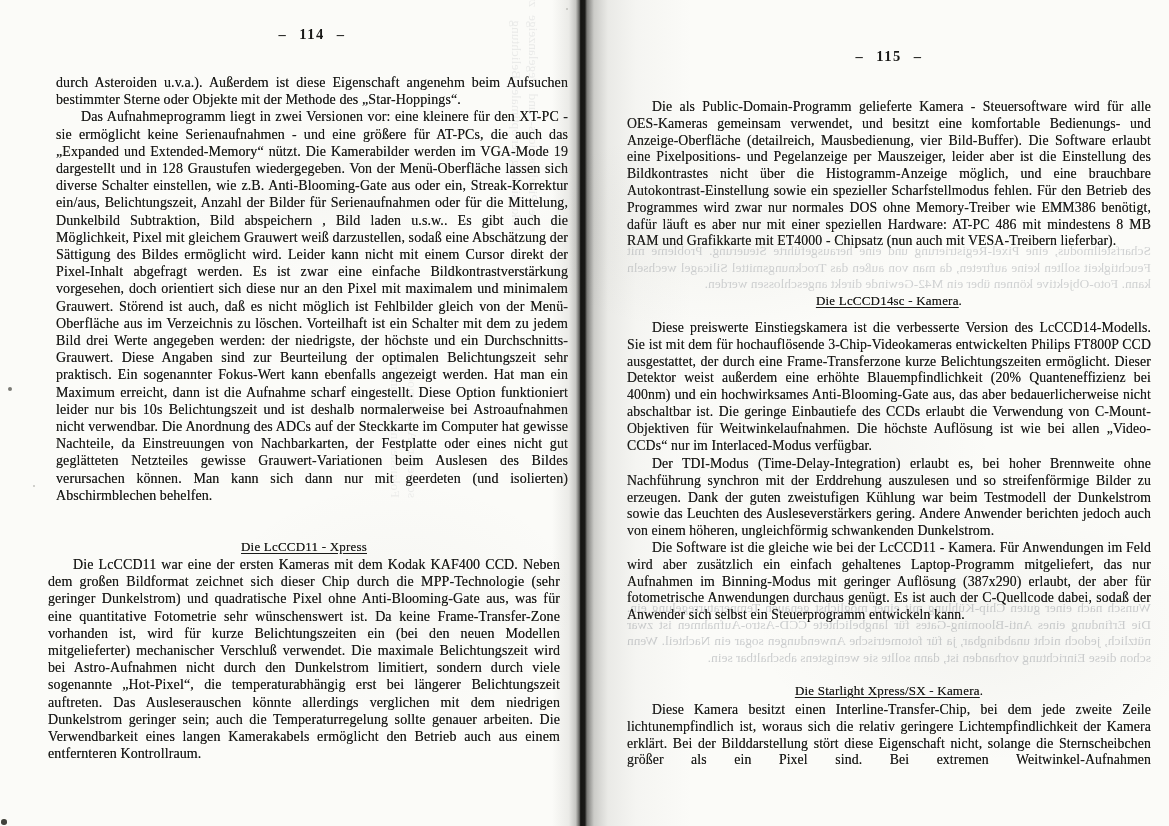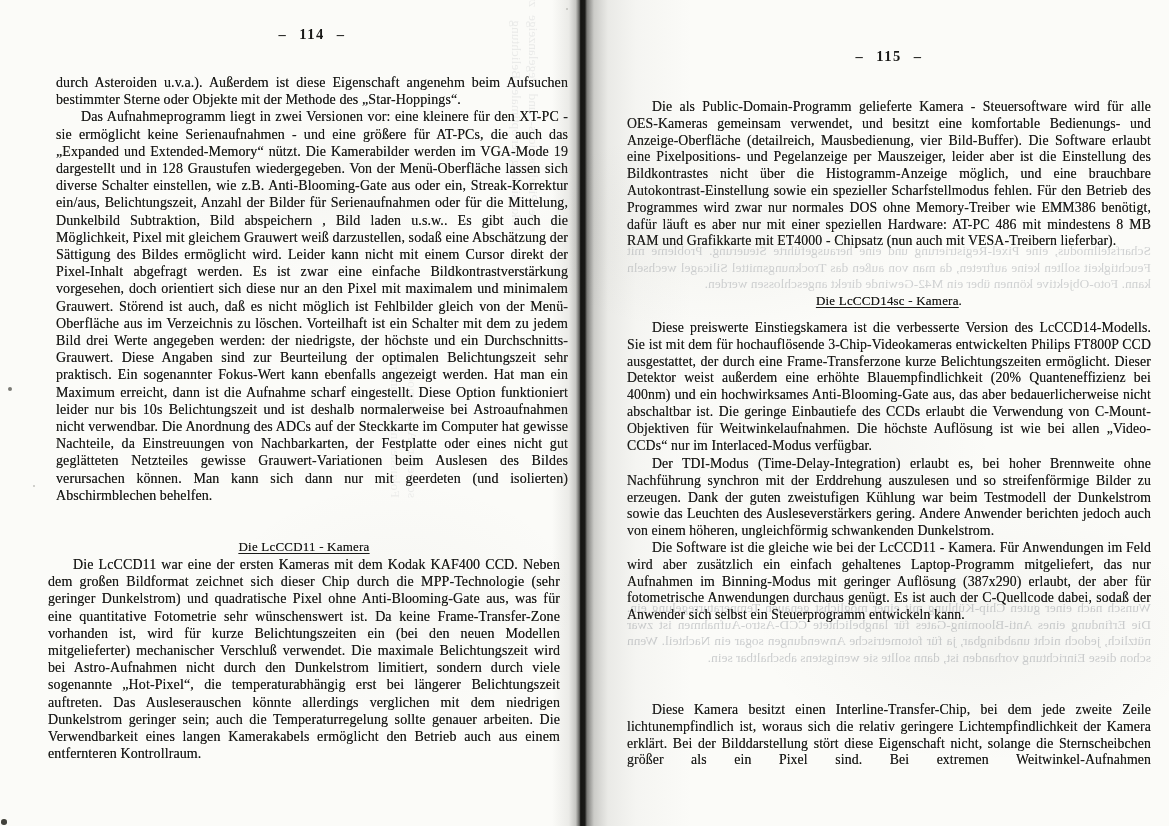--- a/index.html
+++ b/index.html
@@ -99,38 +99,41 @@
   <div class="bleed b2">Wunsch nach einer guten Chip-Kühlung mit einer möglichst genauen Temperaturregelung ein. Die Erfindung eines Anti-Blooming-Gates für langbelichtete CCD-Astro-Aufnahmen ist zwar nützlich, jedoch nicht unabdingbar, ja für fotometrische Anwendungen sogar ein Nachteil. Wenn schon diese Einrichtung vorhanden ist, dann sollte sie wenigstens abschaltbar sein.</div>
   <div class="bleed bv1">eine Pixelpositions- und Pegelanzeige zur Fokussierung der optimalen Belichtung</div>
   <div class="bleed bv2">schneller Auslesemodus zur Fokussierung der Kamera</div>
 
   <section class="grp" id="lg1">
     <div class="pagenum">–  114  –</div>
     <p>durch Asteroiden u.v.a.). Außerdem ist diese Eigenschaft angenehm beim Aufsuchen bestimmter Sterne oder Objekte mit der Methode des „Star-Hoppings“.</p>
     <p class="ind">Das Aufnahmeprogramm liegt in zwei Versionen vor: eine kleinere für den XT-PC - sie ermöglicht keine Serienaufnahmen - und eine größere für AT-PCs, die auch das „Expanded und Extended-Memory“ nützt. Die Kamerabilder werden im VGA-Mode 19 dargestellt und in 128 Graustufen wiedergegeben. Von der Menü-Oberfläche lassen sich diverse Schalter einstellen, wie z.B. Anti-Blooming-Gate aus oder ein, Streak-Korrektur ein/aus, Belichtungszeit, Anzahl der Bilder für Serienaufnahmen oder für die Mittelung, Dunkelbild Subtraktion, Bild abspeichern , Bild laden u.s.w.. Es gibt auch die Möglichkeit, Pixel mit gleichem Grauwert weiß darzustellen, sodaß eine Abschätzung der Sättigung des Bildes ermöglicht wird. Leider kann nicht mit einem Cursor direkt der Pixel-Inhalt abgefragt werden. Es ist zwar eine einfache Bildkontrastverstärkung vorgesehen, doch orientiert sich diese nur an den Pixel mit maximalem und minimalem Grauwert. Störend ist auch, daß es nicht möglich ist Fehlbilder gleich von der Menü-Oberfläche aus im Verzeichnis zu löschen. Vorteilhaft ist ein Schalter mit dem zu jedem Bild drei Werte angegeben werden: der niedrigste, der höchste und ein Durchschnitts-Grauwert. Diese Angaben sind zur Beurteilung der optimalen Belichtungszeit sehr praktisch. Ein sogenannter Fokus-Wert kann ebenfalls angezeigt werden. Hat man ein Maximum erreicht, dann ist die Aufnahme scharf eingestellt. Diese Option funktioniert leider nur bis 10s Belichtungszeit und ist deshalb normalerweise bei Astroaufnahmen nicht verwendbar. Die Anordnung des ADCs auf der Steckkarte im Computer hat gewisse Nachteile, da Einstreuungen von Nachbarkarten, der Festplatte oder eines nicht gut geglätteten Netzteiles gewisse Grauwert-Variationen beim Auslesen des Bildes verursachen können. Man kann sich dann nur mit geerdeten (und isolierten) Abschirmblechen behelfen.</p>
   </section>
   <section class="grp" id="lg2">
-    <h2 class="heading"><span class="u">Die LcCCD11 - Kamera</span><span></span></h2>
+    <h2 class="heading"><span class="u">Die LcCCD11 - Xpress</span><span></span></h2>
   </section>
   <section class="grp" id="lg3">
     <p class="ind">Die LcCCD11 war eine der ersten Kameras mit dem Kodak KAF400 CCD. Neben dem großen Bildformat zeichnet sich dieser Chip durch die MPP-Technologie (sehr geringer Dunkelstrom) und quadratische Pixel ohne Anti-Blooming-Gate aus, was für eine quantitative Fotometrie sehr wünschenswert ist. Da keine Frame-Transfer-Zone vorhanden ist, wird für kurze Belichtungszeiten ein (bei den neuen Modellen mitgelieferter) mechanischer Verschluß verwendet. Die maximale Belichtungszeit wird bei Astro-Aufnahmen nicht durch den Dunkelstrom limitiert, sondern durch viele sogenannte „Hot-Pixel“, die temperaturabhängig erst bei längerer Belichtungszeit auftreten. Das Ausleserauschen könnte allerdings verglichen mit dem niedrigen Dunkelstrom geringer sein; auch die Temperaturregelung sollte genauer arbeiten. Die Verwendbarkeit eines langen Kamerakabels ermöglicht den Betrieb auch aus einem entfernteren Kontrollraum.</p>
   </section>
 
   <section class="grp" id="rg1">
     <div class="pagenum">–  115  –</div>
     <p class="ind">Die als Public-Domain-Programm gelieferte Kamera - Steuersoftware wird für alle OES-Kameras gemeinsam verwendet, und besitzt eine komfortable Bedienungs- und Anzeige-Oberfläche (detailreich, Mausbedienung, vier Bild-Buffer). Die Software erlaubt eine Pixelpositions- und Pegelanzeige per Mauszeiger, leider aber ist die Einstellung des Bildkontrastes nicht über die Histogramm-Anzeige möglich, und eine brauchbare Autokontrast-Einstellung sowie ein spezieller Scharfstellmodus fehlen. Für den Betrieb des Programmes wird zwar nur normales DOS ohne Memory-Treiber wie EMM386 benötigt, dafür läuft es aber nur mit einer speziellen Hardware: AT-PC 486 mit mindestens 8 MB RAM und Grafikkarte mit ET4000 - Chipsatz (nun auch mit VESA-Treibern lieferbar).</p>
   </section>
   <section class="grp" id="rg2">
     <h2 class="heading"><span class="u">Die LcCCD14sc - Kamera</span><span>.</span></h2>
     <p class="ind">Diese preiswerte Einstiegskamera ist die verbesserte Version des LcCCD14-Modells. Sie ist mit dem für hochauflösende 3-Chip-Videokameras entwickelten Philips FT800P CCD ausgestattet, der durch eine Frame-Transferzone kurze Belichtungszeiten ermöglicht. Dieser Detektor weist außerdem eine erhöhte Blauempfindlichkeit (20% Quanteneffizienz bei 400nm) und ein hochwirksames Anti-Blooming-Gate aus, das aber bedauerlicherweise nicht abschaltbar ist. Die geringe Einbautiefe des CCDs erlaubt die Verwendung von C-Mount-Objektiven für Weitwinkelaufnahmen. Die höchste Auflösung ist wie bei allen „Video-CCDs“ nur im Interlaced-Modus verfügbar.</p>
   </section>
   <section class="grp" id="rg3">
     <p class="ind">Der TDI-Modus (Time-Delay-Integration) erlaubt es, bei hoher Brennweite ohne Nachführung synchron mit der Erddrehung auszulesen und so streifenförmige Bilder zu erzeugen. Dank der guten zweistufigen Kühlung war beim Testmodell der Dunkelstrom sowie das Leuchten des Ausleseverstärkers gering. Andere Anwender berichten jedoch auch von einem höheren, ungleichförmig schwankenden Dunkelstrom.</p>
     <p class="ind">Die Software ist die gleiche wie bei der LcCCD11 - Kamera. Für Anwendungen im Feld wird aber zusätzlich ein einfach gehaltenes Laptop-Programm mitgeliefert, das nur Aufnahmen im Binning-Modus mit geringer Auflösung (387x290) erlaubt, der aber für fotometrische Anwendungen durchaus genügt. Es ist auch der C-Quellcode dabei, sodaß der Anwender sich selbst ein Steuerprogramm entwickeln kann.</p>
   </section>
+  <section class="grp" id="rg4">
+    <h2 class="heading"><span class="u">Die Starlight Xpress/SX - Kamera</span><span>.</span></h2>
+  </section>
   <section class="grp" id="rg5">
     <p class="ind cont">Diese Kamera besitzt einen Interline-Transfer-Chip, bei dem jede zweite Zeile lichtunempfindlich ist, woraus sich die relativ geringere Lichtempfindlichkeit der Kamera erklärt. Bei der Bilddarstellung stört diese Eigenschaft nicht, solange die Sternscheibchen größer als ein Pixel sind. Bei extremen Weitwinkel-Aufnahmen</p>
   </section>
 
   <div class="gutter"></div>
 
   <div class="specks"></div>
 
 </div>
 

